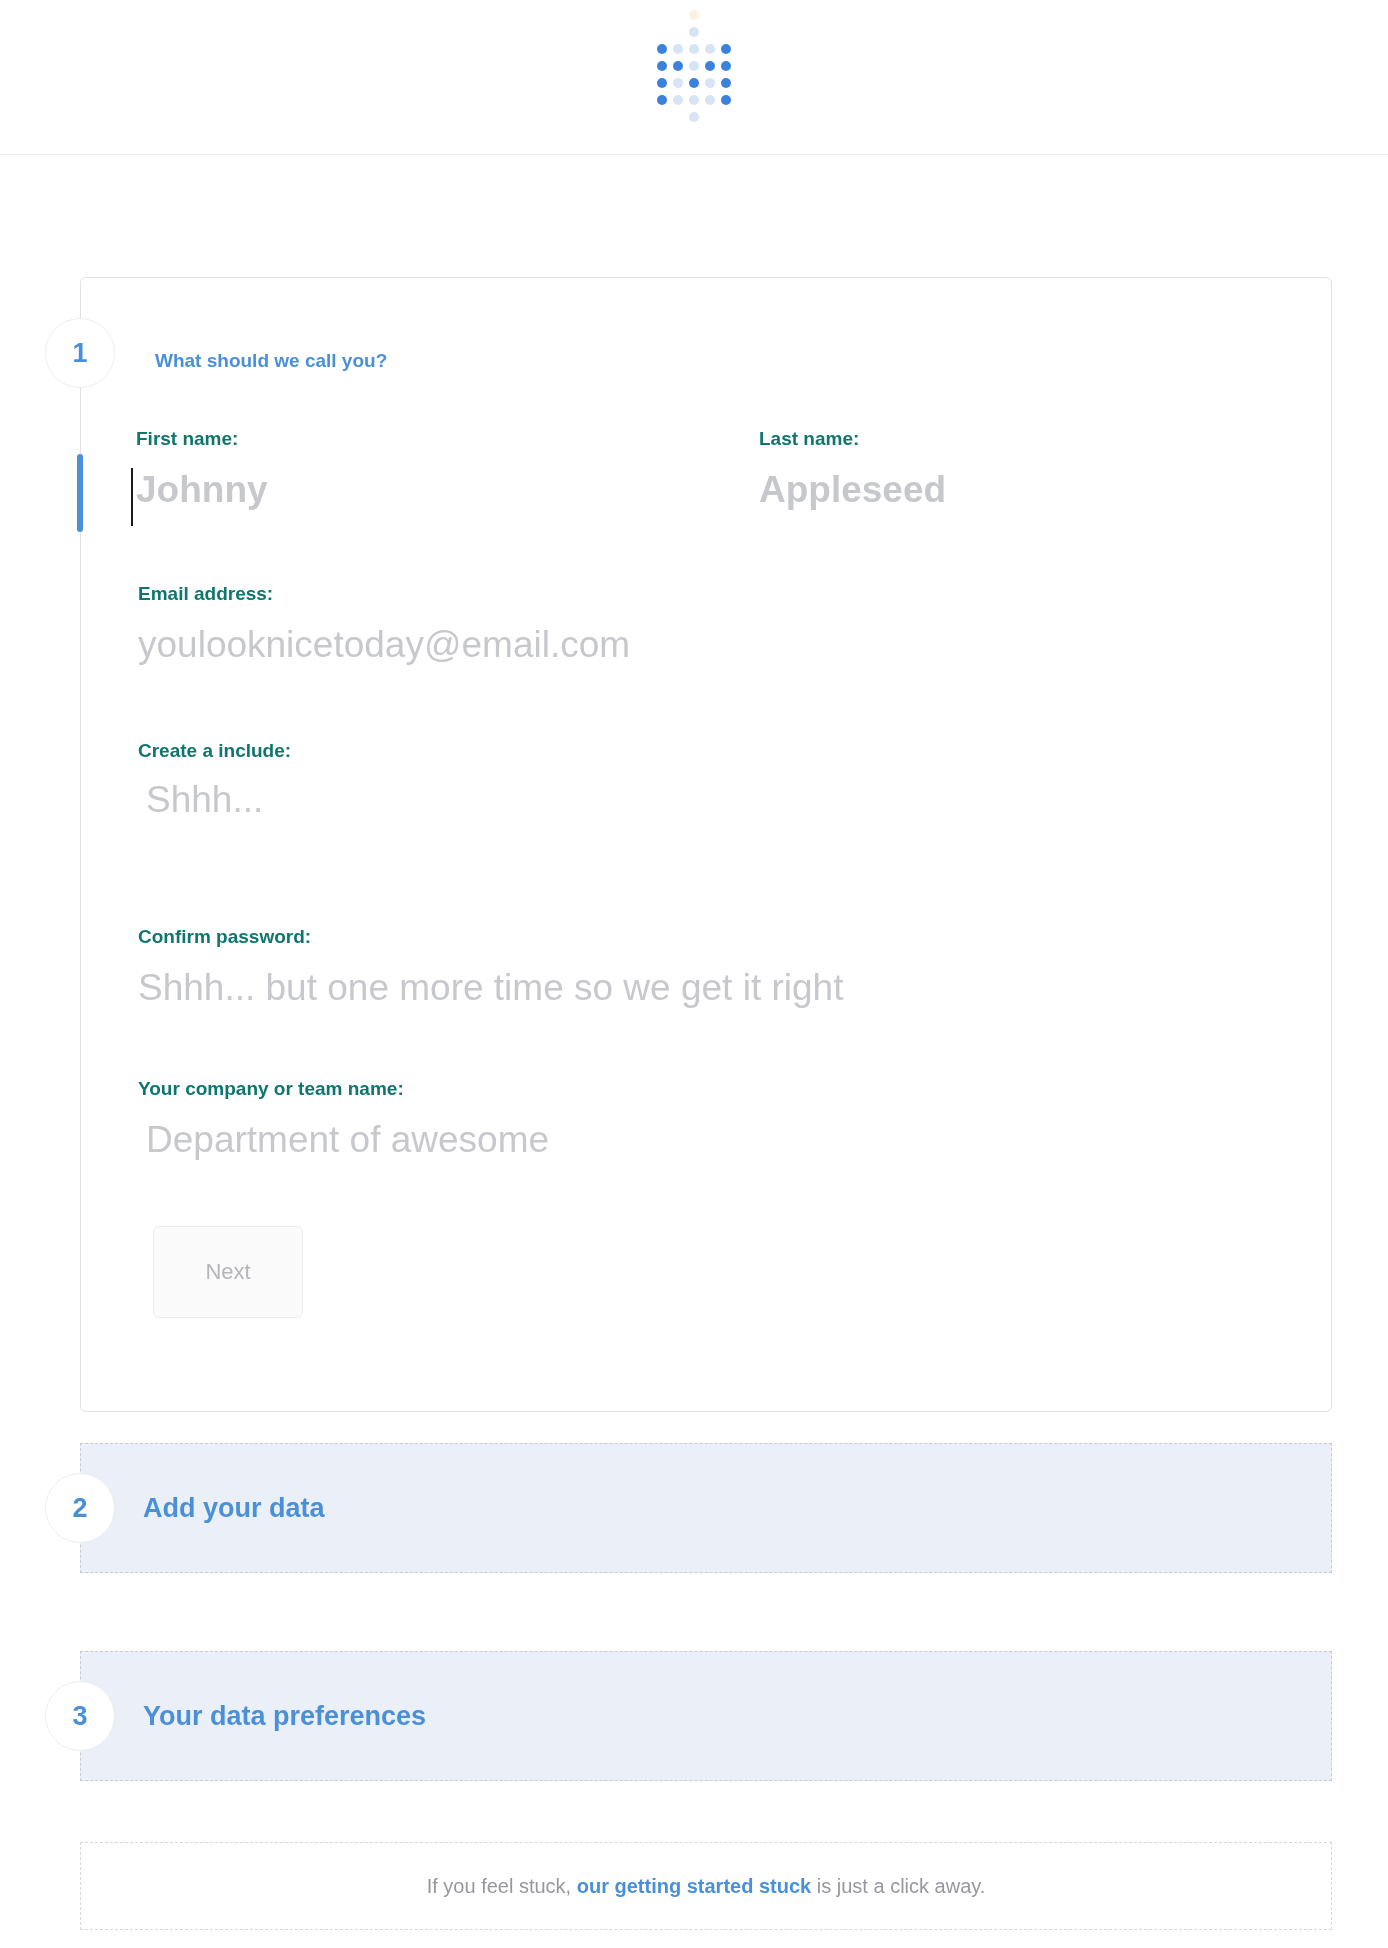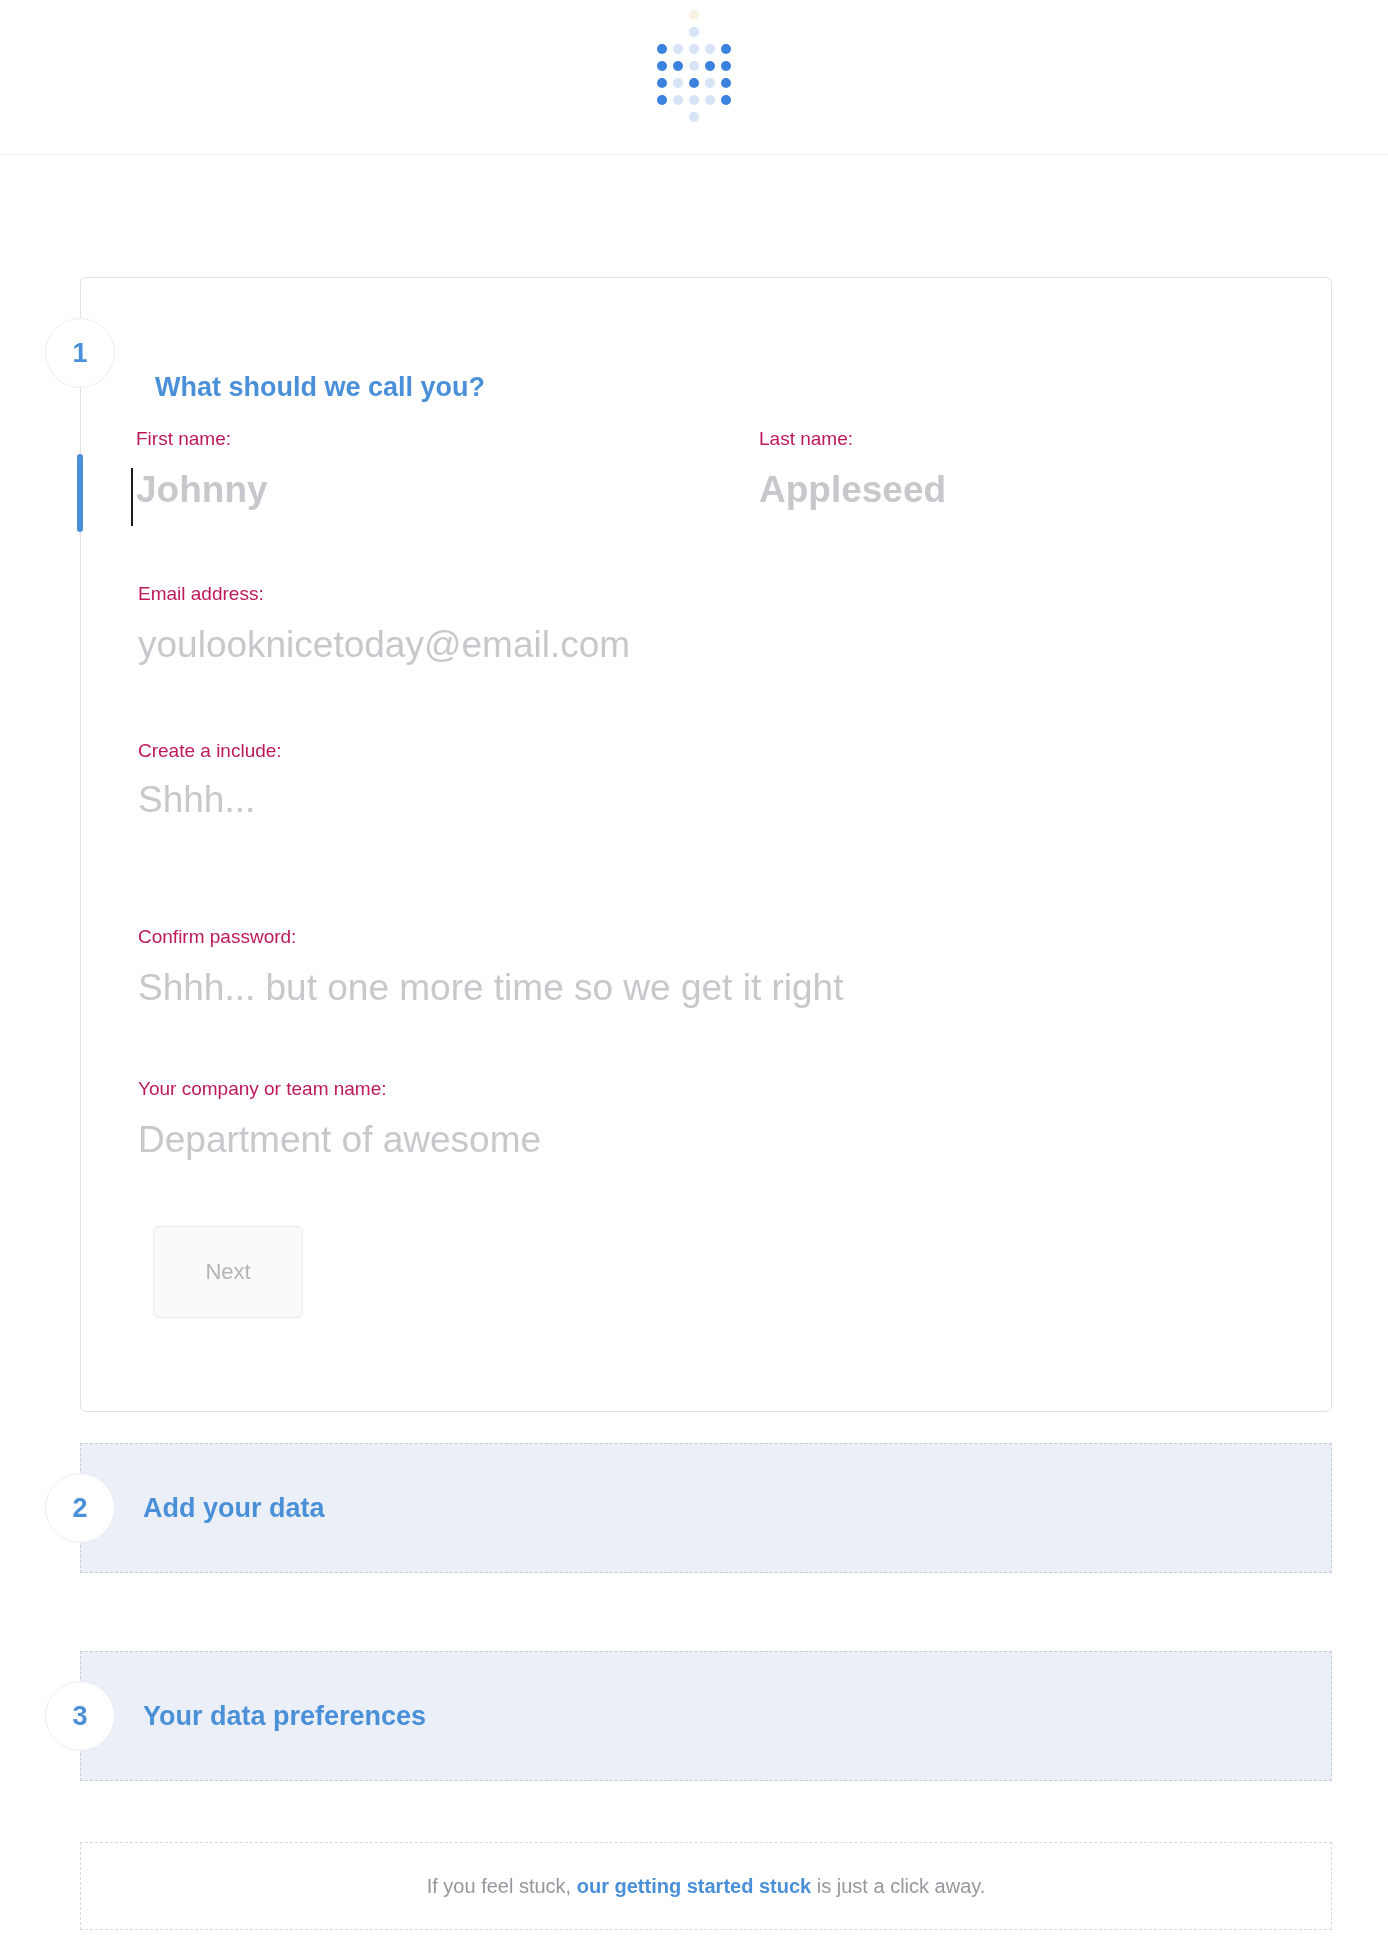--- a/index.html
+++ b/index.html
@@ -33,47 +33,47 @@
     display:flex; align-items:center; justify-content:center;
     font-size:27px; font-weight:bold; color:#4a90d9; z-index:3;
   }
   .card .step-circle { left:-36px; top:40px; }
   .focus-bar {
     position:absolute; left:-4px; top:176px; width:6px; height:78px;
     background:#4a90d9; border-radius:3px; z-index:2;
   }
   .card-title {
     position:absolute; left:74px; top:72px;
-    font-size:27px; font-weight:bold; color:#4a90d9;margin-top:22px;
+    font-size:19px; font-weight:bold; color:#4a90d9;
   }
 
   .group { position:absolute; }
   .group label {
-    display:block; font-size:19px; font-weight:normal; color:#be185d;
+    display:block; font-size:19px; font-weight:bold; color:#0f766e;
     line-height:22px;
   }
   .group .helper {
     font-size:19px; font-weight:normal; color:#6f7074; line-height:24px;
   }
   .group input {
     display:block; margin-top:14px; border:none; outline:none;
     background:transparent; font-family:"Liberation Sans", sans-serif;
     font-size:37px; color:#6b6b6f; height:52px; padding:0;
   }
   .group input::placeholder { color:#c7c8cc; opacity:1; }
 
   .g-fname   { left:55px;  top:150px; }
   .g-lname   { left:678px; top:150px; }
   .g-email   { left:57px;  top:305px; }
   .g-passwd  { left:57px;  top:462px; }
   .g-confirm { left:57px;  top:648px; }
   .g-company { left:57px;  top:800px; }
   .g-fname input, .g-lname input { width:500px;font-weight:bold; }
   .g-email input, .g-confirm input { width:1100px; }
-  .g-passwd input, .g-company input { width:900px; }
+  .g-passwd input, .g-company input { width:900px;margin-left:8px; }
 
   .fname-wrap { position:relative; display:inline-block; }
   .caret {
     position:absolute; left:-5px; top:18px; width:2px; height:58px;
     background:#1a1a1a;
   }
 
   .next-btn {
     position:absolute; left:72px; top:948px; width:150px; height:92px;
     background:#fafafb; border:1px solid #ededf1; border-radius:6px;

